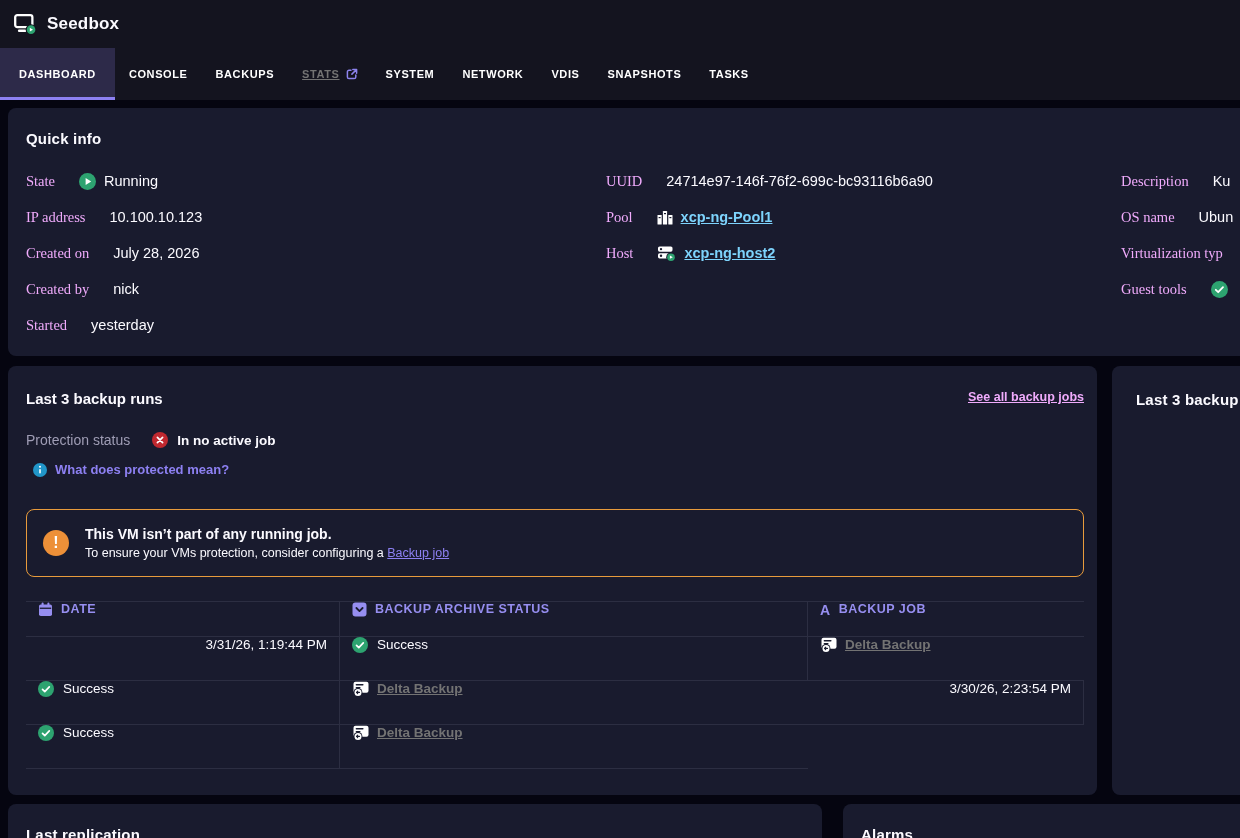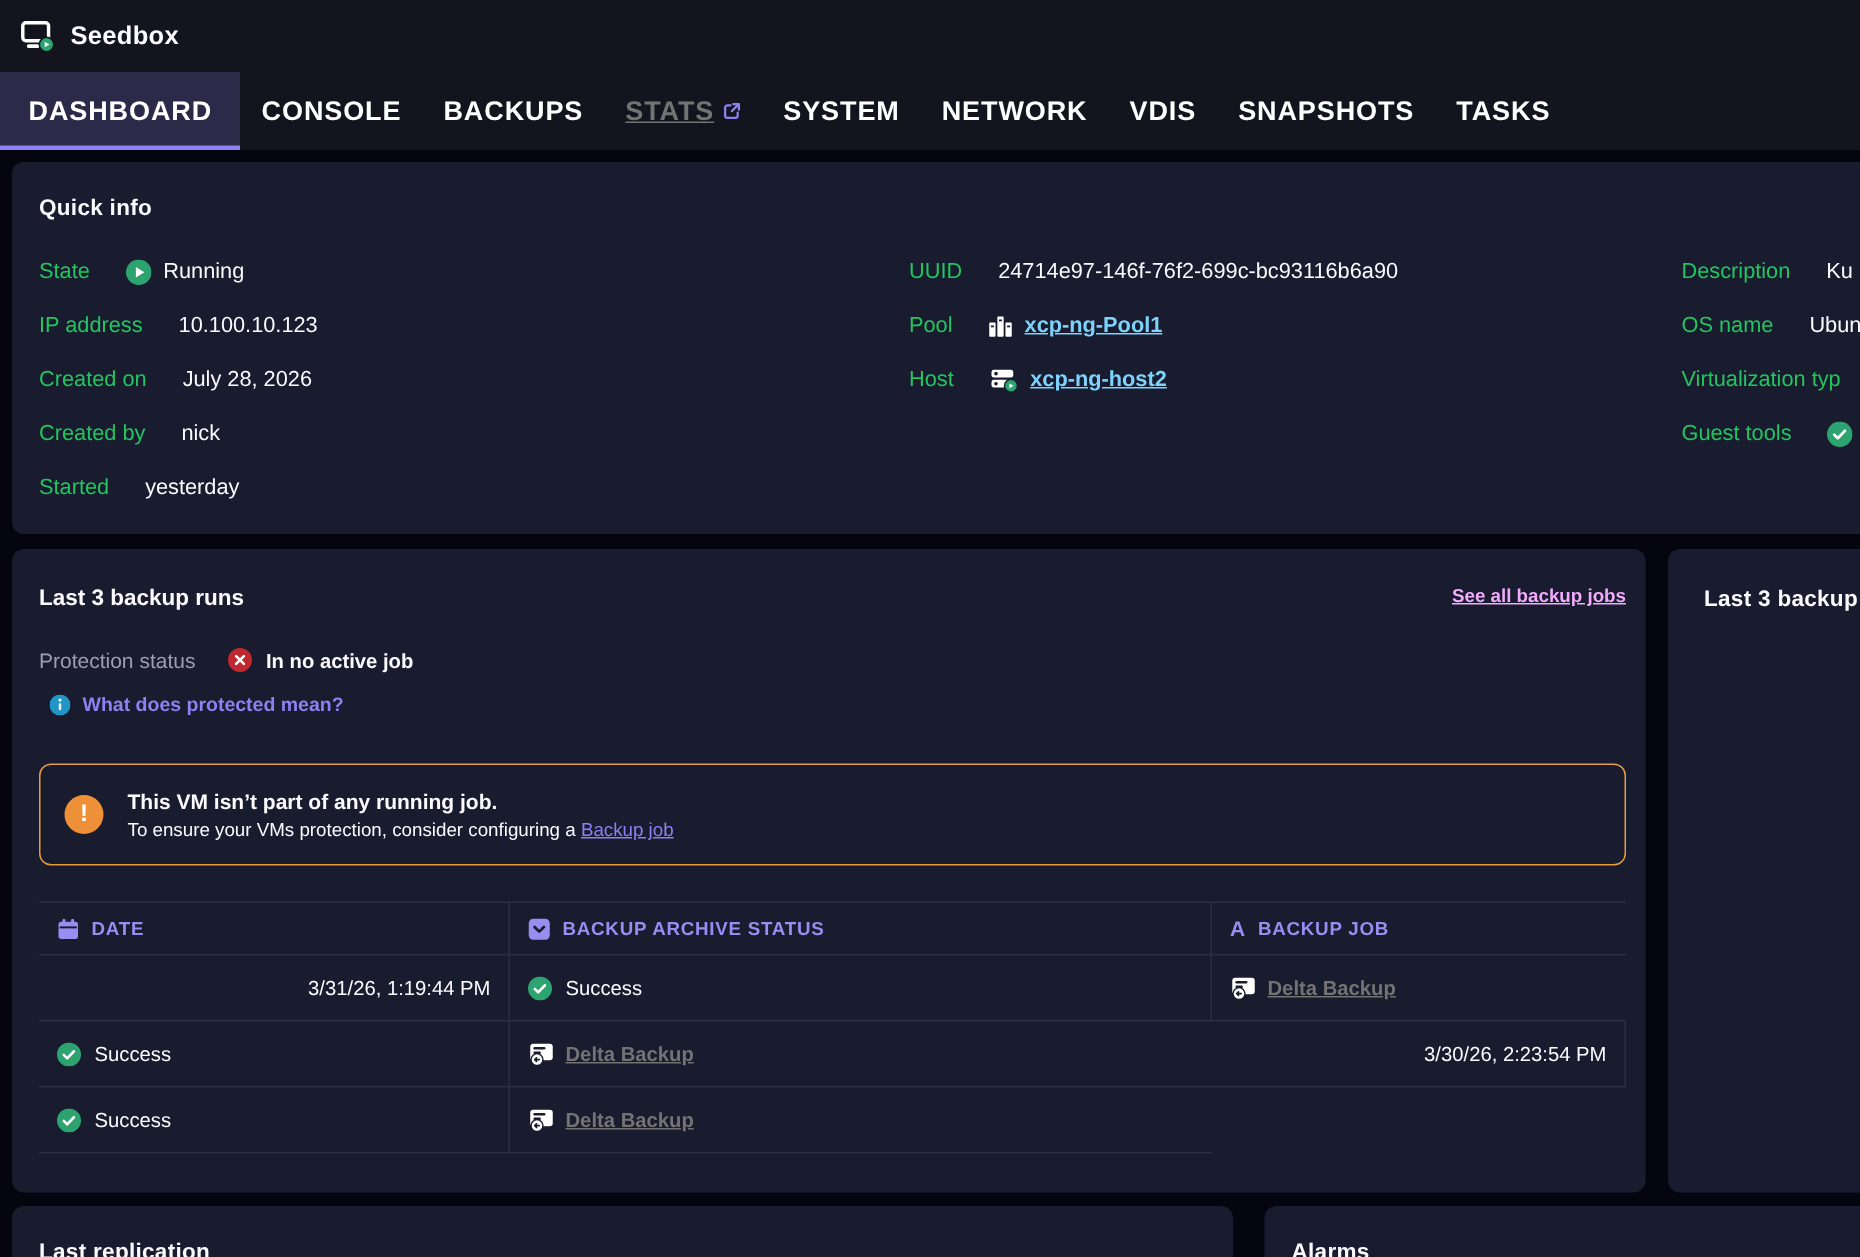--- a/index.html
+++ b/index.html
@@ -19,21 +19,21 @@
   }
   .vm-title { font-size:17px; font-weight:bold; margin-left:10px; letter-spacing:.2px; }
 
   
   .tabbar {
     position:absolute; top:48px; left:0; width:100%; height:52px;
     background:#14141f; display:flex; align-items:stretch;
   }
   .tab {
     display:flex; align-items:center; padding:0 14px;
-    font-size:18px; font-weight:bold; letter-spacing:.6px; color:#fff; cursor:pointer;
+    font-size:11px; font-weight:bold; letter-spacing:.6px; color:#fff; cursor:pointer;
   }
   .tab.active { background:#2d2a49; box-shadow:inset 0 -3px 0 #8d80f2; padding:0 19px; }
   .tab.link { color:#737373; gap:6px; }
   .tab.link .tab-label { text-decoration:underline; }
 
   
   .panel { position:absolute; background:#191b2e; border-radius:8px; }
   #quick-info   { left:8px;    top:108px; width:1540px; height:248px; }
   #backup-runs  { left:8px;    top:366px; width:1089px; height:429px; }
   #backup-jobs  { left:1112px; top:366px; width:420px;  height:429px; }
@@ -41,21 +41,21 @@
   #alarms       { left:843px;  top:804px; width:600px;  height:120px; }
   .panel-title { position:absolute; left:18px; top:22px; font-size:15px; font-weight:bold; letter-spacing:.2px; }
   #backup-jobs .panel-title { left:24px; top:25px; }
 
   
   .qi-col { position:absolute; top:55px; display:flex; flex-direction:column; }
   .qi-col.c1 { left:18px; }
   .qi-col.c2 { left:566px;margin-left:32px; }
   .qi-col.c3 { left:1113px; }
   .qi-row { height:36px; display:flex; align-items:center; gap:24px; font-size:14.5px; white-space:nowrap; }
-  .qi-label { color:#22c55e; }
+  .qi-label { color:#f0abfc;font-family:Liberation Serif, serif; }
   .qi-value { color:#fbfaff; display:flex; align-items:center; gap:8px; }
   .obj-link { color:#7dd3fc; font-weight:bold; text-decoration:underline; font-size:14.5px; }
 
   
   .panel-head {
     position:absolute; top:24px; left:18px; right:13px;
     display:flex; justify-content:space-between; align-items:flex-start;
   }
   .head-title { font-size:15px; font-weight:bold; }
   .see-all { font-size:12.5px; font-weight:bold; color:#f0abfc; text-decoration:underline; }
@@ -79,21 +79,21 @@
   }
   .alert-title { font-size:14px; font-weight:bold; margin-bottom:4px; }
   .alert-sub { font-size:12.5px; }
   .alert-sub a { color:#8d80f2; text-decoration:underline; }
 
   
   .bk-table {
     position:absolute; top:235px; left:18px; width:1058px;
     display:grid; grid-template-columns:314px 468px 276px;
   }
-  .cell { display:flex; align-items:center; padding:16px 12px; }
+  .cell { display:flex; align-items:flex-start; padding:0 12px; }
   .c-1, .c-2 { border-right:1px solid #2c2e42; }
   .th {
     height:36px; color:#968ef0; font-size:12.5px; font-weight:bold; letter-spacing:.5px;
     border-top:1px solid #2c2e42; border-bottom:1px solid #2c2e42; gap:8px;
   }
   .td { height:44px; border-bottom:1px solid #2c2e42; font-size:13.5px; }
   .td.date { justify-content:flex-end; }
   .td.status { gap:9px; }
   .td.job { gap:6px; }
   .job-link { color:#737373; font-weight:bold; text-decoration:underline; }

